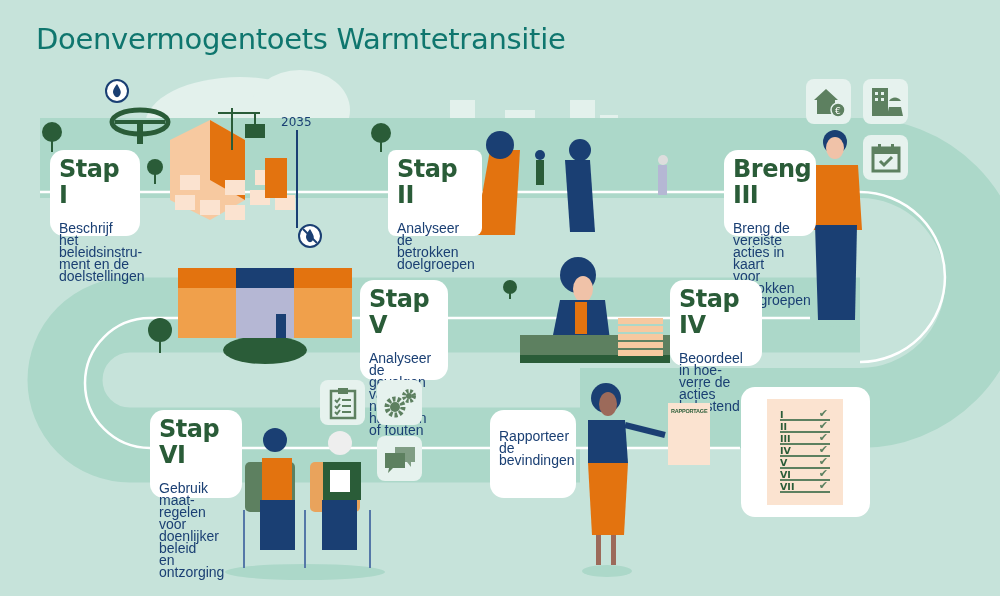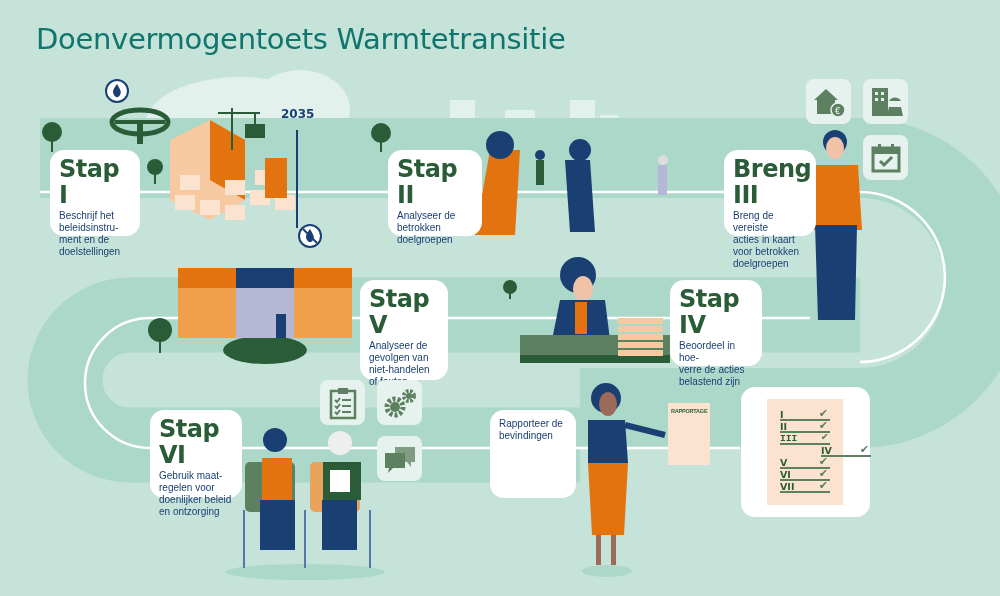--- a/index.html
+++ b/index.html
@@ -3,29 +3,29 @@
 <meta charset="utf-8">
 <style>
   * { box-sizing: border-box; margin: 0; padding: 0; }
   html, body { width: 1000px; height: 596px; overflow: hidden; }
   body { background: #c6e3da; font-family: "Liberation Sans", sans-serif; position: relative; }
   .abs { position: absolute; }
   .title { left: 36px; top: 22px; font-size: 29px; font-weight: normal; color: #0f766e; letter-spacing: -0.3px; font-family: "DejaVu Sans", sans-serif; }
   svg.scene { position: absolute; left: 0; top: 0; }
   .card { position: absolute; background: #fff; border-radius: 14px; padding: 6px 9px 0 9px; }
   .card .st { font-size: 24px; font-weight: bold; color: #2a5c38; line-height: 26px; font-family: "DejaVu Sans", sans-serif; letter-spacing: -0.5px; }
-  .card .desc { font-size: 10px; color: #1a3f73; line-height: 12px; margin-top: 2px; white-space: pre-line; }
+  .card .desc { font-size: 14px; color: #1a3f73; line-height: 12px; margin-top: 14px; white-space: pre-line; }
   .icon-tile { position: absolute; width: 45px; height: 45px; background: #e6f2ee; border-radius: 8px; display: flex; align-items: center; justify-content: center; }
   .checklist-card { position: absolute; left: 741px; top: 387px; width: 129px; height: 130px; background: #fff; border-radius: 14px; }
   .checklist-paper { position: absolute; left: 767px; top: 399px; width: 76px; height: 106px; background: #fbe3d0; }
   .cl-row { position: absolute; left: 13px; width: 50px; height: 12px; border-bottom: 2px solid #5d8060; font-size: 9.5px; font-weight: bold; color: #2a5c38; line-height: 11px; font-family: "DejaVu Sans", sans-serif; }
   .cl-row .chk { position: absolute; right: 2px; top: -1px; color: #5d8060; font-size: 11px; }
   .rapportage { position: absolute; left: 668px; top: 403px; width: 42px; height: 62px; background: #fbe3d0; }
   .rapportage span { display: block; font-size: 5.5px; font-weight: bold; color: #2a5c38; padding: 5px 0 0 3px; letter-spacing: -0.2px; }
-  .year { position: absolute; left: 281px; top: 107px; font-size: 12px; font-weight: bold; color: #1a3f73; font-family: "DejaVu Sans", sans-serif; }
+  .year { position: absolute; left: 281px; top: 115px; font-size: 12px; font-weight: normal; color: #1a3f73; font-family: "DejaVu Sans", sans-serif; }
 </style>
 </head>
 <body>
 
 <svg class="scene" width="1000" height="596" viewBox="0 0 1000 596">
 
   <g fill="#e3f1ec">
     <ellipse cx="240" cy="125" rx="95" ry="48"></ellipse>
     <ellipse cx="300" cy="110" rx="50" ry="40"></ellipse>
     <ellipse cx="190" cy="140" rx="45" ry="25"></ellipse>
@@ -182,21 +182,21 @@
 
 <div class="year">2035</div>
 
 <div class="card" style="left:50px; top:150px; width:90px; height:86px;">
   <div class="st">Stap I</div>
   <div class="desc">Beschrijf het
 beleidsinstru-
 ment en de
 doelstellingen</div>
 </div>
-<div class="card" style="left:388px; top:150px; width:94px; height:86px;">
+<div class="card" style="left:388px; top:150px; width:94px; height:86px;border-radius:8px;">
   <div class="st">Stap II</div>
   <div class="desc">Analyseer de
 betrokken
 doelgroepen</div>
 </div>
 <div class="card" style="left:724px; top:150px; width:92px; height:86px;">
   <div class="st">Breng III</div>
   <div class="desc">Breng de vereiste
 acties in kaart
 voor betrokken
@@ -287,18 +287,18 @@
 </div>
 
 <div class="rapportage">
   <span>RAPPORTAGE</span>
 </div>
 
 <div class="checklist-card"></div>
 <div class="checklist-paper">
   <div class="cl-row" style="top:10px;"><span>I</span><span class="chk">✔</span></div>
   <div class="cl-row" style="top:22px;"><span>II</span><span class="chk">✔</span></div>
-  <div class="cl-row" style="top:34px;font-family:Liberation Mono, monospace;"><span>III</span><span class="chk">✔</span></div>
-  <div class="cl-row" style="top:46px;margin-left:41px;"><span>IV</span><span class="chk">✔</span></div>
+  <div class="cl-row" style="top:34px;"><span>III</span><span class="chk">✔</span></div>
+  <div class="cl-row" style="top:46px;"><span>IV</span><span class="chk">✔</span></div>
   <div class="cl-row" style="top:58px;"><span>V</span><span class="chk">✔</span></div>
   <div class="cl-row" style="top:70px;"><span>VI</span><span class="chk">✔</span></div>
   <div class="cl-row" style="top:82px;"><span>VII</span><span class="chk">✔</span></div>
 </div>
 
 </body></html>

